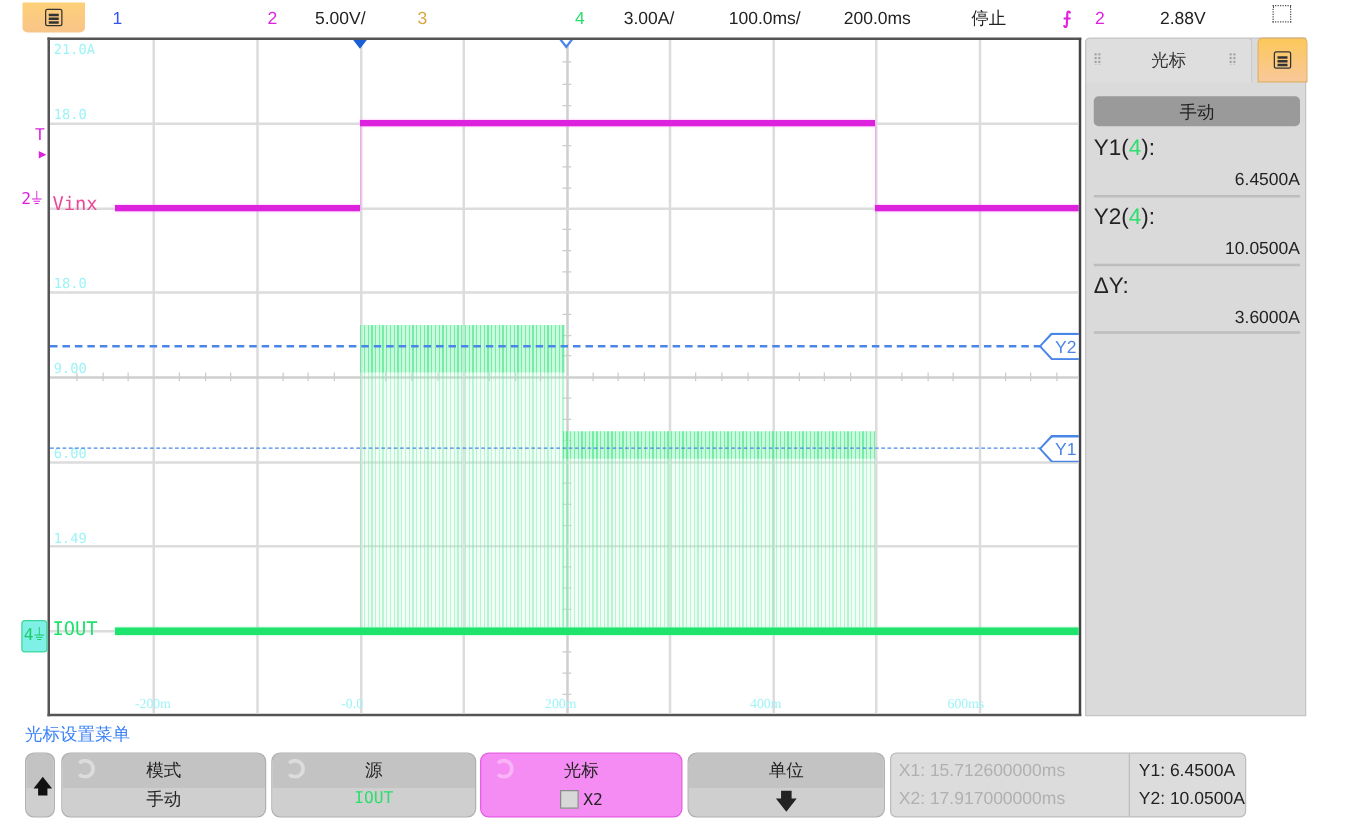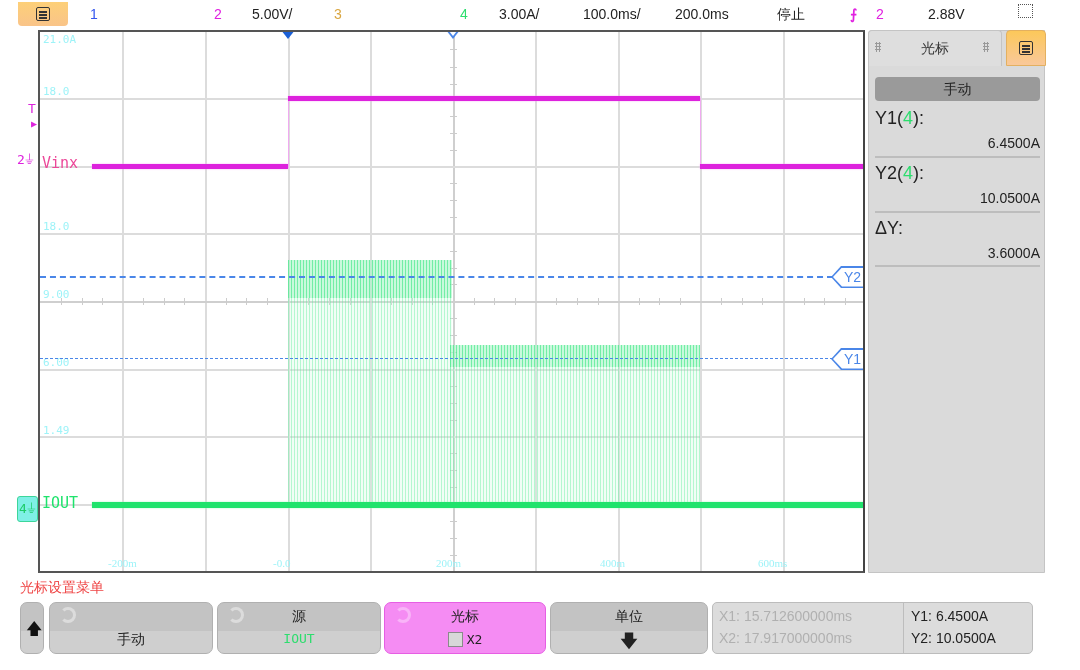--- a/index.html
+++ b/index.html
@@ -34,29 +34,29 @@
   .side-ch { position: absolute; font-family: "DejaVu Sans Mono", monospace; font-size: 13px; }
   .panel { position: absolute; left: 868px; top: 30px; width: 177px; height: 543px; background: #dadada; border: 1px solid #c4c4c4; border-radius: 4px 0 0 0; }
   .panel-tabs { position: absolute; left: 868px; top: 30px; width: 180px; height: 36px; }
   .tab-cursor { position: absolute; left: 0; top: 0; width: 134px; height: 36px; background: #dedede; border: 1px solid #c4c4c4; border-bottom: none; border-radius: 4px 4px 0 0; display: flex; align-items: center; justify-content: center; font-size: 14px; color: #333; }
   .grip { position: absolute; top: 11px; width: 6px; height: 10px; background-image: radial-gradient(#999 1px, transparent 1.2px); background-size: 3px 3px; }
   .tab-menu { position: absolute; left: 138px; top: 0; width: 40px; height: 36px; background: linear-gradient(#fcc85a, #f9c89a); border: 1px solid #e3b060; border-radius: 4px 4px 0 0; display: flex; align-items: center; justify-content: center; }
   .mode-pill { position: absolute; left: 875px; top: 77px; width: 165px; height: 24px; background: #9a9a9a; border-radius: 4px; font-size: 14px; line-height: 24px; text-align: center; color: #222; }
   .cv-label { position: absolute; left: 875px; font-size: 18px; color: #222; }
   .cv-value { position: absolute; right: 40px; font-size: 14px; color: #222; text-align: right; }
   .cv-sep { position: absolute; left: 875px; width: 165px; height: 2px; background: #bdbdbd; }
-  .softkey-title { position: absolute; left: 20px; top: 579px; font-size: 14px; color: #ef4444; font-family: Liberation Mono, monospace; }
+  .softkey-title { position: absolute; left: 20px; top: 579px; font-size: 14px; color: #3b82f6; font-family: Liberation Mono, monospace; }
   .skey { position: absolute; top: 602px; height: 52px; border-radius: 7px; background: linear-gradient(#c3c3c3 0 55%, #cfcfcf 55%); border: 1px solid #b0b0b0; text-align: center; }
   .skey .l1 { position: absolute; left: 0; right: 0; top: 5px; font-size: 14px; color: #222; }
   .skey .l2 { position: absolute; left: 0; right: 0; top: 28px; font-size: 14px; color: #222; }
   .skey .rot { position: absolute; left: 10px; top: 4px; width: 16px; height: 16px; border: 3px solid #dcdcdc; border-radius: 50%; border-left-color: transparent; }
   .skey.active { background: #f58cf3; border-color: #e65ee3; }
   .skey.active .rot { border-color: #f9b4f8; border-left-color: transparent; }
   .chk { display: inline-block; width: 15px; height: 15px; background: #d8d8d8; border: 1px solid #8a8a8a; vertical-align: -3px; margin-right: 4px; }
-  .readout { position: absolute; top: 602px; left: 712px; width: 321px; height: 52px; background: #dcdcdc; border: 1px solid #bcbcbc; border-radius: 5px; }
+  .readout { position: absolute; top: 602px; left: 712px; width: 285px; height: 52px; background: #dcdcdc; border: 1px solid #bcbcbc; border-radius: 5px; }
   .readout .xs { position: absolute; left: 6px; font-size: 14px; color: #b0b0b0; }
   .readout .ys { position: absolute; left: 198px; font-size: 14px; color: #222; }
   .readout .div { position: absolute; left: 190px; top: 0; bottom: 0; width: 1px; background: #bdbdbd; }
 </style>
 </head>
 <body>
 
 <div class="topbar">
   <div class="menu-btn">
     <div class="menu-glyph"></div>
@@ -220,20 +220,21 @@
 <div class="cv-label" style="top:218px">ΔY:</div>
 <div class="cv-value" style="top:245px">3.6000A</div>
 <div class="cv-sep" style="top:265px"></div>
 
 <div class="softkey-title">光标设置菜单</div>
 <div class="skey" style="left:20px;width:24px">
   <span style="position:absolute;left:5px;top:14px;font-size:16px;color:#111">🡅</span>
 </div>
 <div class="skey" style="left:49px;width:164px">
   <span class="rot"></span>
+  <span class="l1">模式</span>
   <span class="l2">手动</span>
 </div>
 <div class="skey" style="left:217px;width:164px">
   <span class="rot"></span>
   <span class="l1">源</span>
   <span class="l2" style="color:#2ddd6e;font-family:'DejaVu Sans Mono',monospace;font-size:13px">IOUT</span>
 </div>
 <div class="skey active" style="left:384px;width:162px">
   <span class="rot"></span>
   <span class="l1">光标</span>

